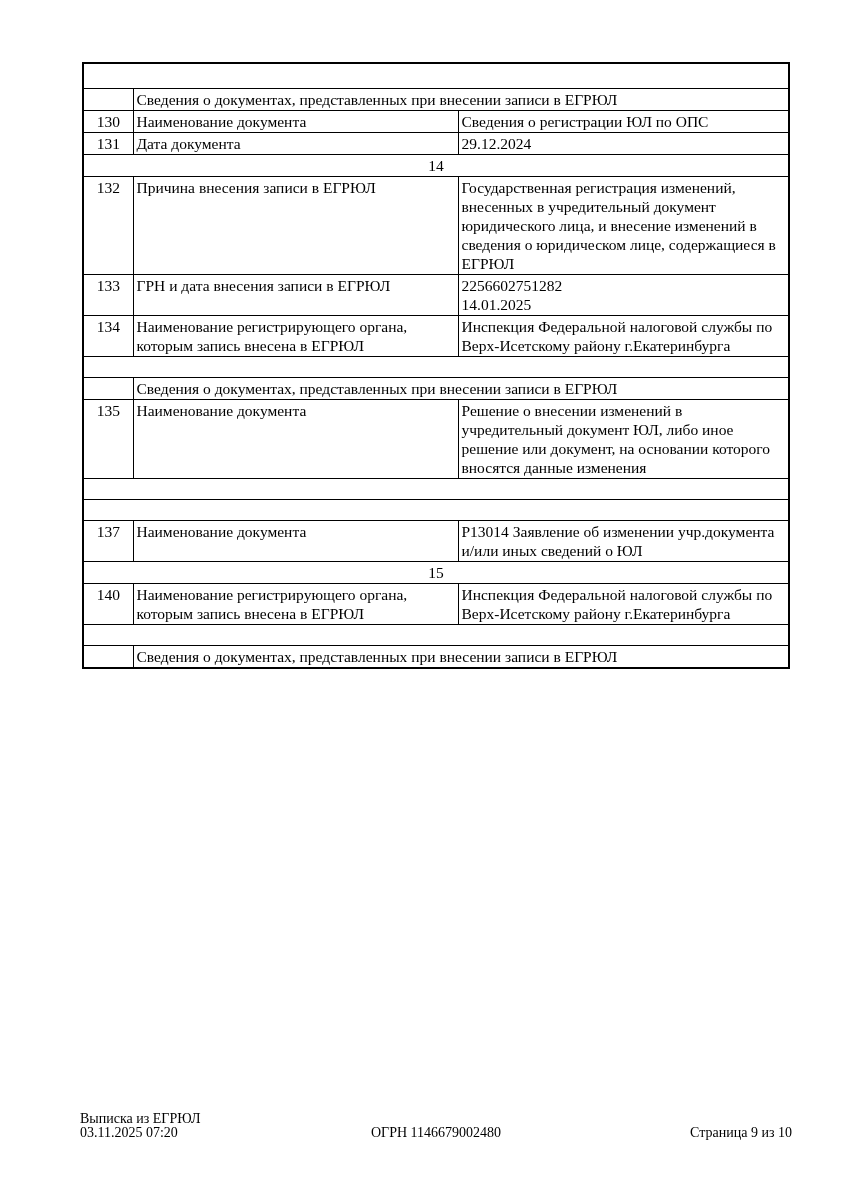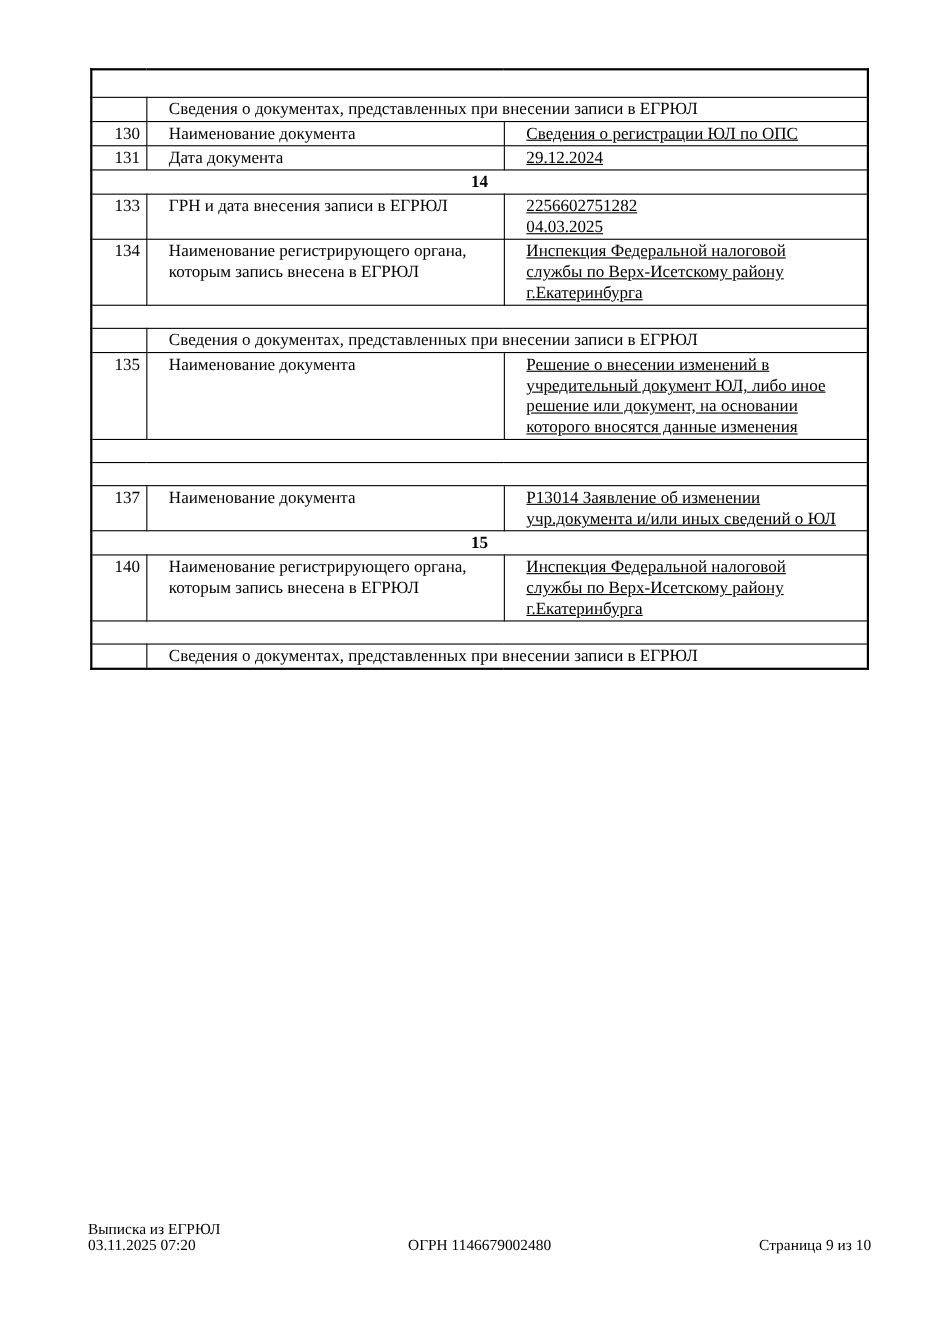--- a/index.html
+++ b/index.html
@@ -20,44 +20,43 @@
     left: 82px;
     top: 62px;
     width: 706px;
     border-collapse: collapse;
     table-layout: fixed;
     border: 2px solid #000000;
   }
   .doc-table td {
     border: 1px solid #000000;
     vertical-align: top;
-    padding: 1px 20px;
+    padding: 1px 3px;
     font-size: 15.5px;
     line-height: 19px;
     overflow: hidden;
   }
   .num-cell {
     text-align: center;
     padding: 1px 0;
     margin-left: 13px;
   }
   .value-cell {
     white-space: pre-line;
-    text-decoration: underline;
   }
   .spacer-row td {
     padding: 0;
     height: 20px;
   }
   .spacer-row.sp-lg td {
     height: 24px;
   }
   .group-cell {
     text-align: center;
-    font-weight: bold;
+    font-weight: normal;
   }
   .footer {
     position: absolute;
     left: 80px;
     top: 1112px;
     width: 712px;
     display: flex;
     justify-content: flex-start;
     align-items: flex-end;
     font-size: 14px;
@@ -96,26 +95,31 @@
     <tr>
       <td class="num-cell">131</td>
       <td>Дата документа</td>
       <td class="value-cell">29.12.2024</td>
     </tr>
 
     <tr>
       <td colspan="3" class="group-cell">14</td>
     </tr>
 
+    <tr>
+      <td class="num-cell">132</td>
+      <td>Причина внесения записи в ЕГРЮЛ</td>
+      <td class="value-cell">Государственная регистрация изменений, внесенных в учредительный документ юридического лица, и внесение изменений в сведения о юридическом лице, содержащиеся в ЕГРЮЛ</td>
+    </tr>
 
     <tr>
       <td class="num-cell">133</td>
       <td>ГРН и дата внесения записи в ЕГРЮЛ</td>
       <td class="value-cell">2256602751282
-04.03.2025</td>
+14.01.2025</td>
     </tr>
 
     <tr>
       <td class="num-cell">134</td>
       <td>Наименование регистрирующего органа, которым запись внесена в ЕГРЮЛ</td>
       <td class="value-cell">Инспекция Федеральной налоговой службы по Верх-Исетскому району г.Екатеринбурга</td>
     </tr>
 
     <tr class="spacer-row">
         <td colspan="3"></td>

